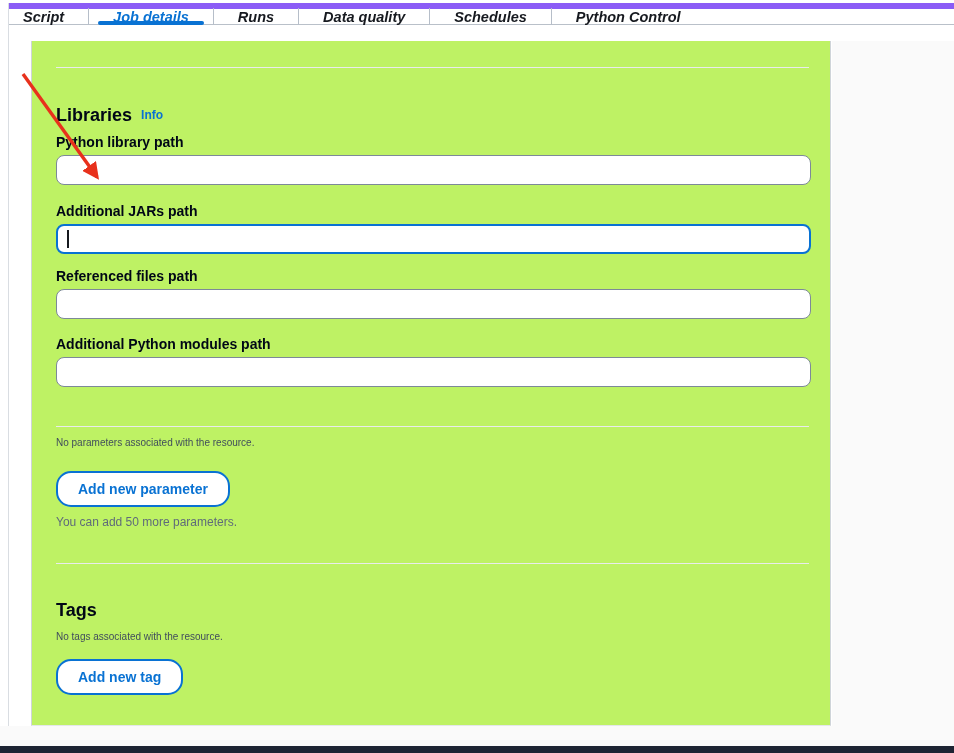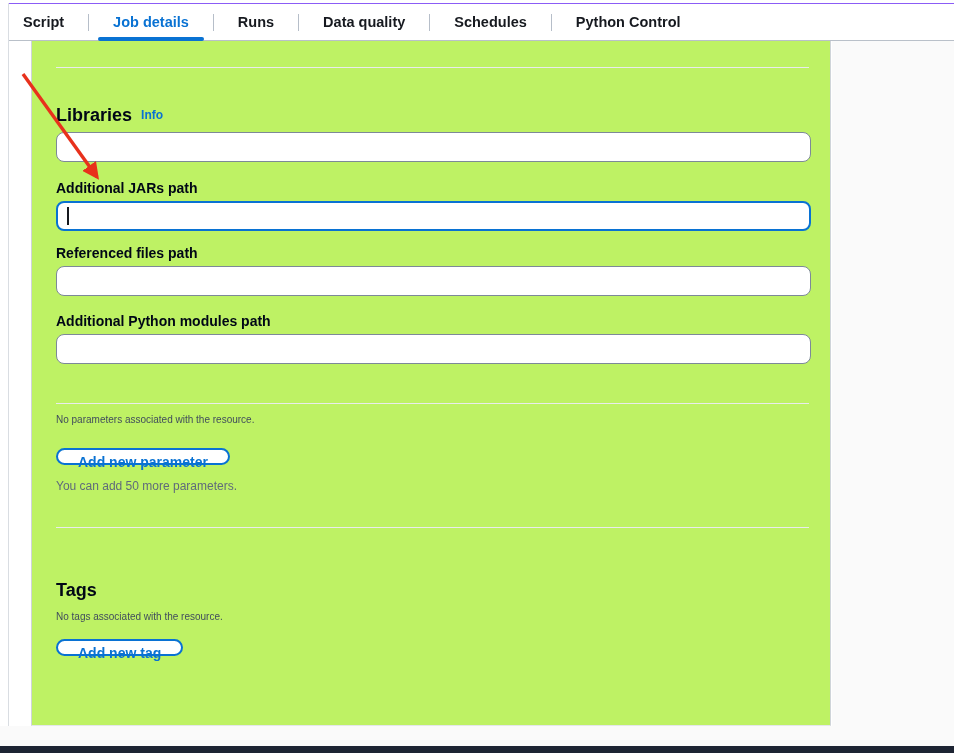--- a/index.html
+++ b/index.html
@@ -4,23 +4,23 @@
 <style>
   * { margin:0; padding:0; box-sizing:border-box; }
   html,body { width:954px; height:753px; }
   body {
     position:relative; overflow:hidden; background:#ffffff;
     font-family:"Liberation Sans", sans-serif; color:#000716;
   }
 
   
   .tabbar {
-    position:absolute; top:3px; left:8px; right:0; height:38px;
-    background:#fff; border-top:1px solid #8b5cf6; border-bottom:1px solid #b9c0c9;
-    display:flex; align-items:center;
+    position:absolute; top:3px; left:8px; right:0; height:22px;
+    background:#fff; border-top:6px solid #8b5cf6; border-bottom:1px solid #b9c0c9;
+    display:flex; align-items:center;font-style:italic;
   }
   .tab {
     position:relative; height:100%; display:flex; align-items:center;
     padding:0 15px; font-size:14.5px; font-weight:700; color:#16191f; cursor:pointer;
     white-space:nowrap;
   }
   .tab.active { color:#0972d3;justify-content:flex-end; }
   .tab.active::after {
     content:""; position:absolute; left:0; right:0; bottom:-1px; height:4px;
     background:#0972d3; border-radius:2px;
@@ -40,21 +40,21 @@
     border-bottom:1px solid #e4e7ea; padding:0 21px 0 24px;
   }
   hr.divider { border:none; border-top:1px solid #e9ebed; }
   .hr1 { margin-top:26px; }
   .hr2 { margin-top:39px; }
   .hr3 { margin-top:34px; }
 
   h2.section-title { font-size:18px; line-height:21px; font-weight:700; color:#000716; }
   .t-libraries { margin-top:37px; }
   .t-params    { margin-top:32px; }
-  .t-tags      { margin-top:52px; }
+  .t-tags      { margin-top:36px; }
   .info-link { font-size:12px; font-weight:700; color:#0972d3; margin-left:9px; vertical-align:2px; cursor:pointer; }
 
   .field-label { font-size:14px; line-height:14px; font-weight:700; color:#000716; }
   .fl-1 { margin-top:9px; }
   .fl-2 { margin-top:19px; }
   .fl-3 { margin-top:15px; }
   .fl-4 { margin-top:18px; }
 
   .input-wrap { position:relative; margin-top:6px; width:755px; }
   .text-input {
@@ -62,21 +62,21 @@
     border:1px solid #7d8998; border-radius:8px; padding:0 10px;
     font-family:"Liberation Sans", sans-serif; font-size:14px; color:#000716; outline:none;
   }
   .text-input.focused { border:2px solid #0972d3; }
   .caret { position:absolute; left:11px; top:6px; width:1.5px; height:18px; background:#16191f; }
 
   .empty-text { margin-top:8px; font-size:10px; line-height:16px; color:#414d5c; }
   .hint-text  { margin-top:8px; font-size:12px; line-height:14px; color:#5f6b7a; }
 
   .pill-btn {
-    display:inline-block; margin-top:14px; height:17px; padding:0 20px;
+    display:inline-block; margin-top:14px; height:36px; padding:0 20px;
     background:#fff; border:2px solid #0972d3; border-radius:15px;
     font-family:"Liberation Sans", sans-serif; font-size:14px; font-weight:700; color:#0972d3;
     line-height:24px; cursor:pointer;
   }
   .btn-param { margin-top:20px; }
   .btn-tag   { margin-top:14px; }
 
   .p-params { margin-top:8px; }
 
   .arrow-overlay { position:absolute; left:0; top:0; width:954px; height:753px; pointer-events:none; z-index:20; }
@@ -114,20 +114,21 @@
 <div class="right-gray"></div>
 <div class="bottom-gray"></div>
 <div class="dark-band"></div>
 
 <main class="card">
   <hr class="divider hr1">
 
   
   <h2 class="section-title t-libraries"><span>Libraries</span><span class="info-link">Info</span></h2>
 
+  <div class="field-label fl-1">Python library path</div>
   <div class="input-wrap">
     <input class="text-input" type="text" value="" style="">
   </div>
 
   <div class="field-label fl-2">Additional JARs path</div>
   <div class="input-wrap">
     <input class="text-input focused" type="text" value="" style="">
     <span class="caret"></span>
   </div>
 

